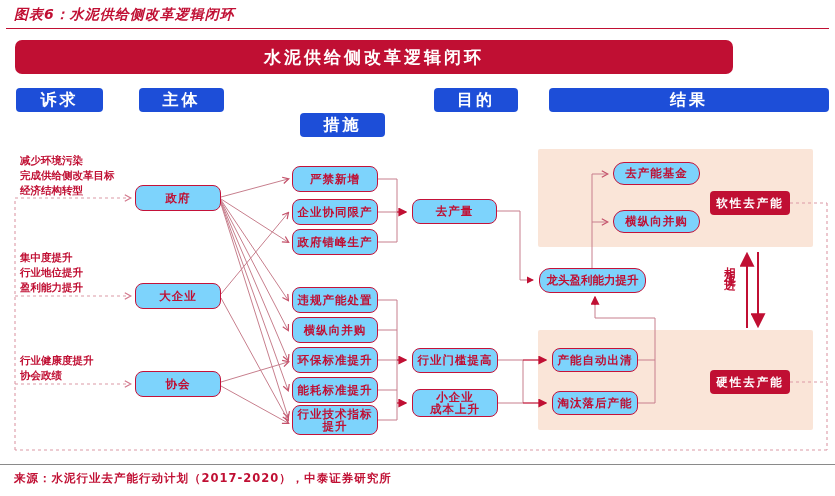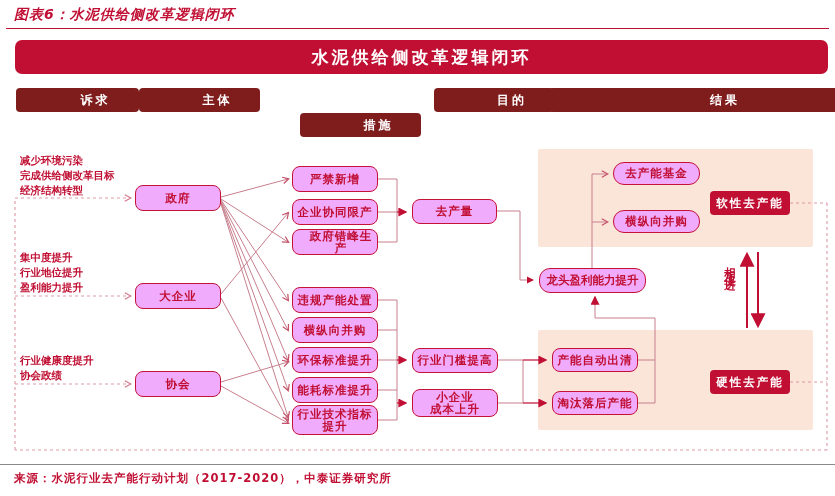--- a/index.html
+++ b/index.html
@@ -10,37 +10,37 @@
   }
   .abs{position:absolute;}
   
   .fig-title{
     left:14px;top:6px;font-size:14px;font-weight:bold;font-style:italic;
     color:#c00f33;letter-spacing:1px;
   }
   .title-rule{left:6px;top:28px;width:823px;height:0;border-top:1.5px solid #c00f33;}
   
   .banner{
-    left:15px;top:40px;width:813px;height:34px;background:#c00f33;border-radius:7px;
+    left:15px;top:40px;width:718px;height:34px;background:#c00f33;border-radius:7px;
     display:flex;align-items:center;justify-content:center;
     color:#ffffff;font-size:17px;font-weight:bold;letter-spacing:3px;
   }
   
   .chip{
-    height:24px;background:#7f1d1d;border-radius:4px;top:88px;
+    height:24px;background:#1d4ed8;border-radius:4px;top:88px;
     display:flex;align-items:center;justify-content:center;
-    color:#ffffff;font-size:12px;font-weight:bold;letter-spacing:3px;padding-left:36px;
+    color:#ffffff;font-size:16px;font-weight:bold;letter-spacing:3px;
   }
   
   .appeal{
     color:#c00f33;font-size:10.5px;font-weight:bold;line-height:15px;white-space:nowrap;
   }
   
   .node{
-    background:#f0abfc;border:1.6px solid #c41239;border-radius:8px;
+    background:#7dd3fc;border:1.6px solid #c41239;border-radius:8px;
     display:flex;flex-direction:column;align-items:center;justify-content:center;
     color:#c00f33;font-weight:bold;font-size:11.5px;text-align:center;
     line-height:12.5px;letter-spacing:1px;box-sizing:border-box;
   }
   .node.pill{border-radius:11px;}
   .node.filled{
     background:#c00f33;border:none;border-radius:4px;color:#ffffff;letter-spacing:2px;
   }
   .panel{
     background:#fae5d8;border-radius:2px;
@@ -172,21 +172,21 @@
     <div>行业健康度提升</div>
     <div>协会政绩</div>
   </div>
 
   <div class="abs node" style="left:135px;top:283px;width:86px;height:26px;">大企业</div>
   <div class="abs node" style="left:135px;top:185px;width:86px;height:26px;">政府</div>
   <div class="abs node" style="left:135px;top:371px;width:86px;height:26px;">协会</div>
 
   <div class="abs node" style="left:292px;top:166px;width:86px;height:26px;">严禁新增</div>
   <div class="abs node" style="left:292px;top:199px;width:86px;height:26px;">企业协同限产</div>
-  <div class="abs node" style="left:292px;top:229px;width:86px;height:26px;padding-left:12px;">政府错峰生产</div>
+  <div class="abs node" style="left:292px;top:229px;width:86px;height:26px;">政府错峰生产</div>
   <div class="abs node" style="left:292px;top:287px;width:86px;height:26px;">违规产能处置</div>
   <div class="abs node" style="left:292px;top:317px;width:86px;height:26px;">横纵向并购</div>
   <div class="abs node" style="left:292px;top:347px;width:86px;height:26px;">环保标准提升</div>
   <div class="abs node" style="left:292px;top:377px;width:86px;height:26px;">能耗标准提升</div>
   <div class="abs node" style="left:292px;top:405px;width:86px;height:30px;">
     <div>行业技术指标</div>
     <div>提升</div>
   </div>
 
   <div class="abs node" style="left:412px;top:199px;width:85px;height:25px;">去产量</div>

